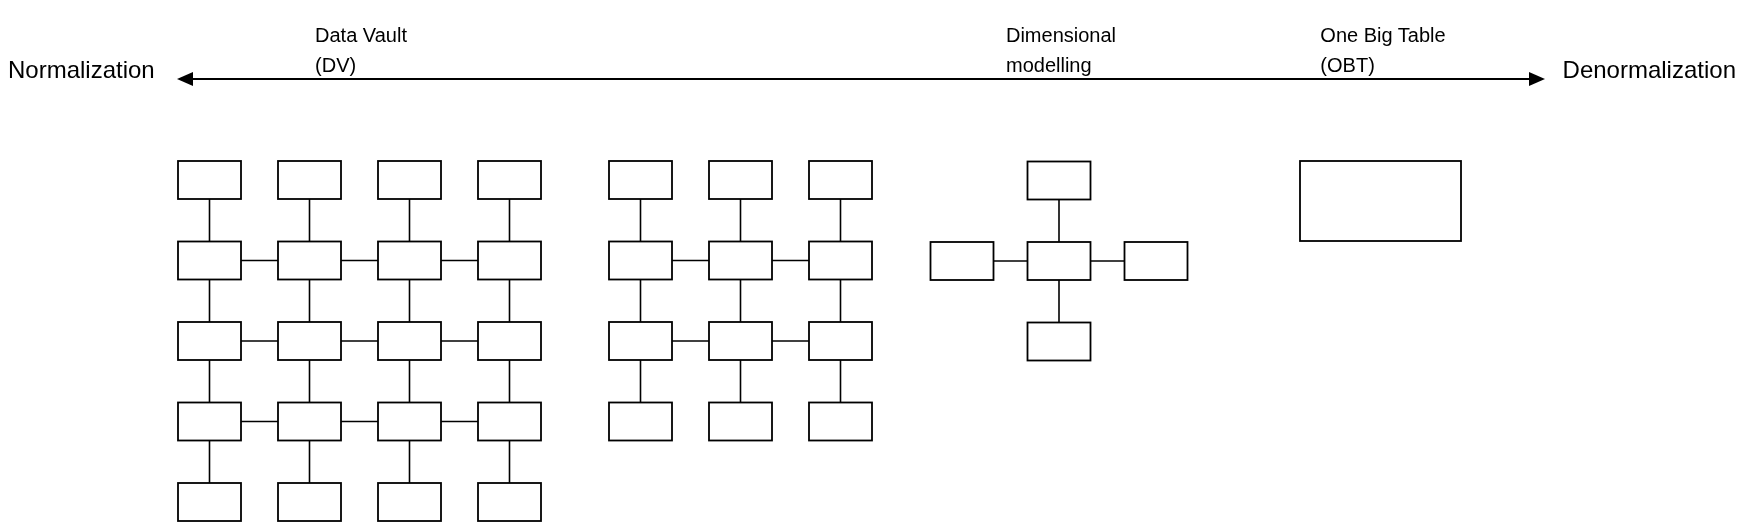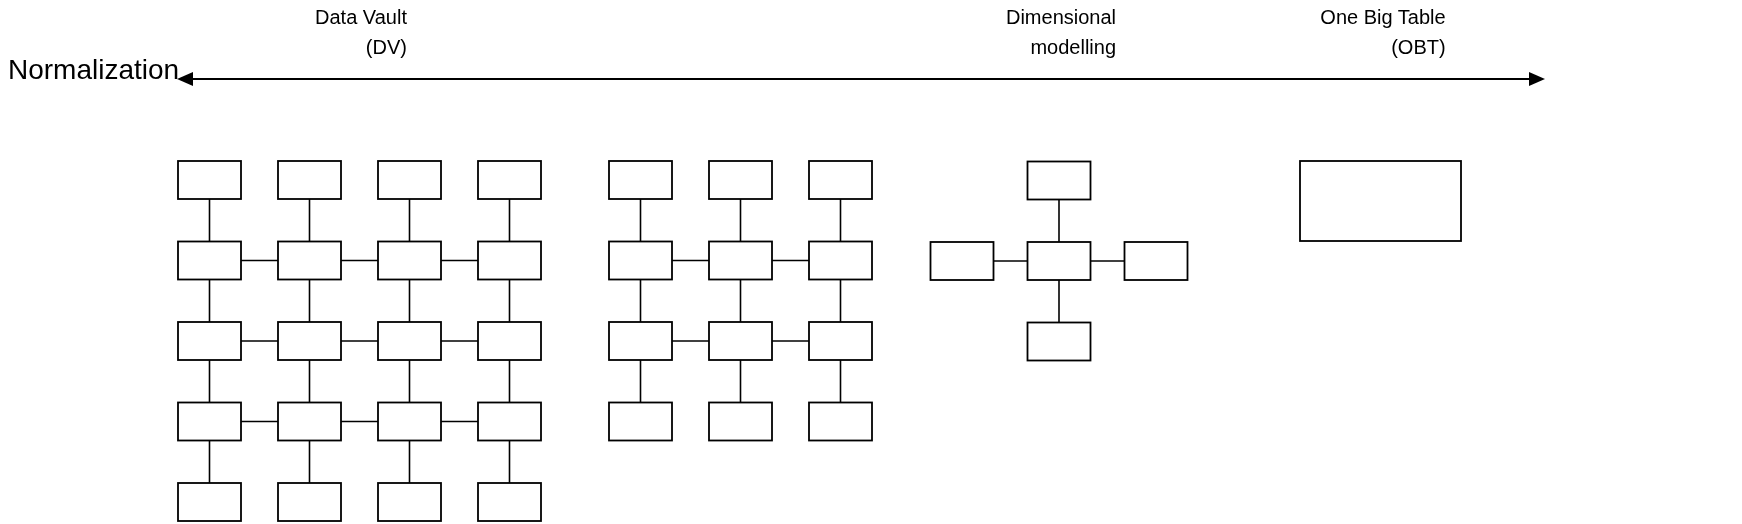--- a/index.html
+++ b/index.html
@@ -8,42 +8,43 @@
     width: 1742px;
     height: 524px;
     background: #ffffff;
     color: #000000;
     font-family: "Liberation Sans", sans-serif;
     overflow: hidden;
   }
   .axis-label {
     position: absolute;
     top: 57px;
-    font-size: 28px;
+    font-size: 24px;
     line-height: 26px;
     white-space: nowrap;
   }
   .group-label {
     position: absolute;
-    top: 2px;
+    top: 20px;
     transform: translateX(-50%);
-    text-align: right;
+    text-align: left;
     font-size: 20px;
     line-height: 30px;
     white-space: nowrap;
   }
   #diagram-svg { position: absolute; left: 0; top: 0; display: block; }
 </style>
 </head>
 <body>
 
 <div id="page">
 
   <div class="axis-label" style="left:8px">Normalization</div>
 
+  <div class="axis-label" style="right:6px">Denormalization</div>
 
   <div class="group-label" style="left:361px">
     <div>Data Vault</div>
     <div>(DV)</div>
   </div>
 
 
   <div class="group-label" style="left:1061px">
     <div>Dimensional</div>
     <div>modelling</div>

